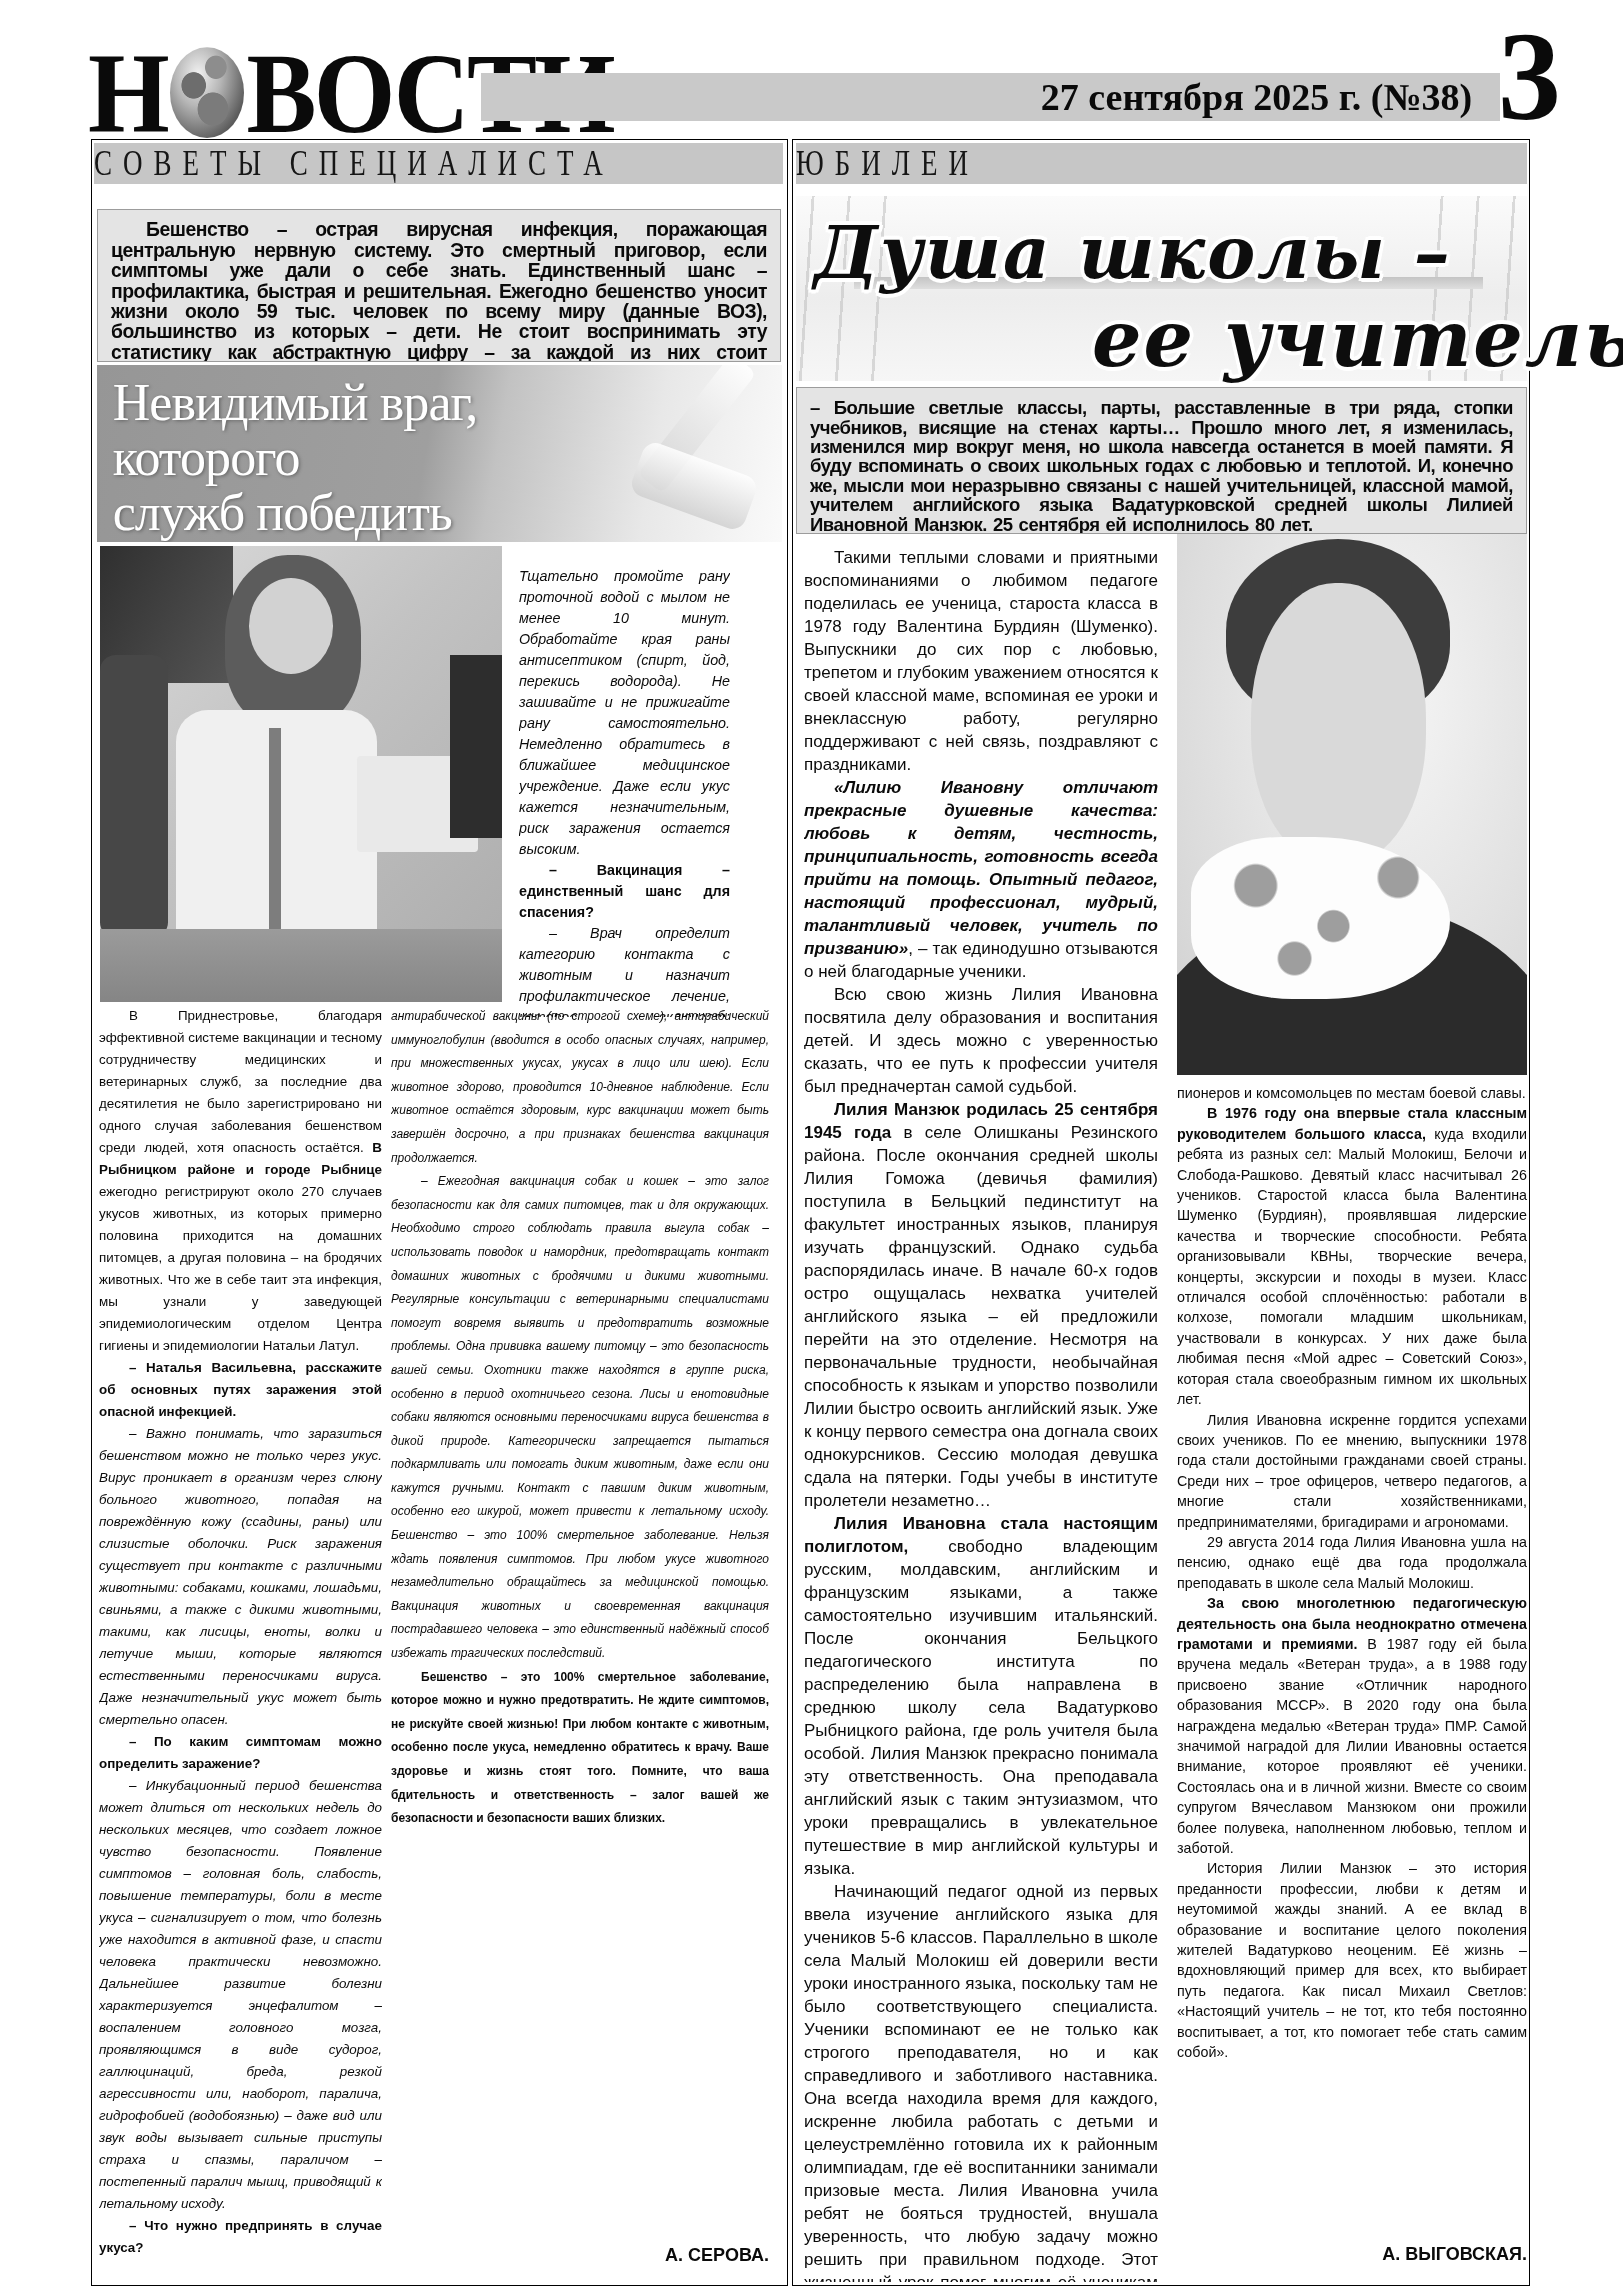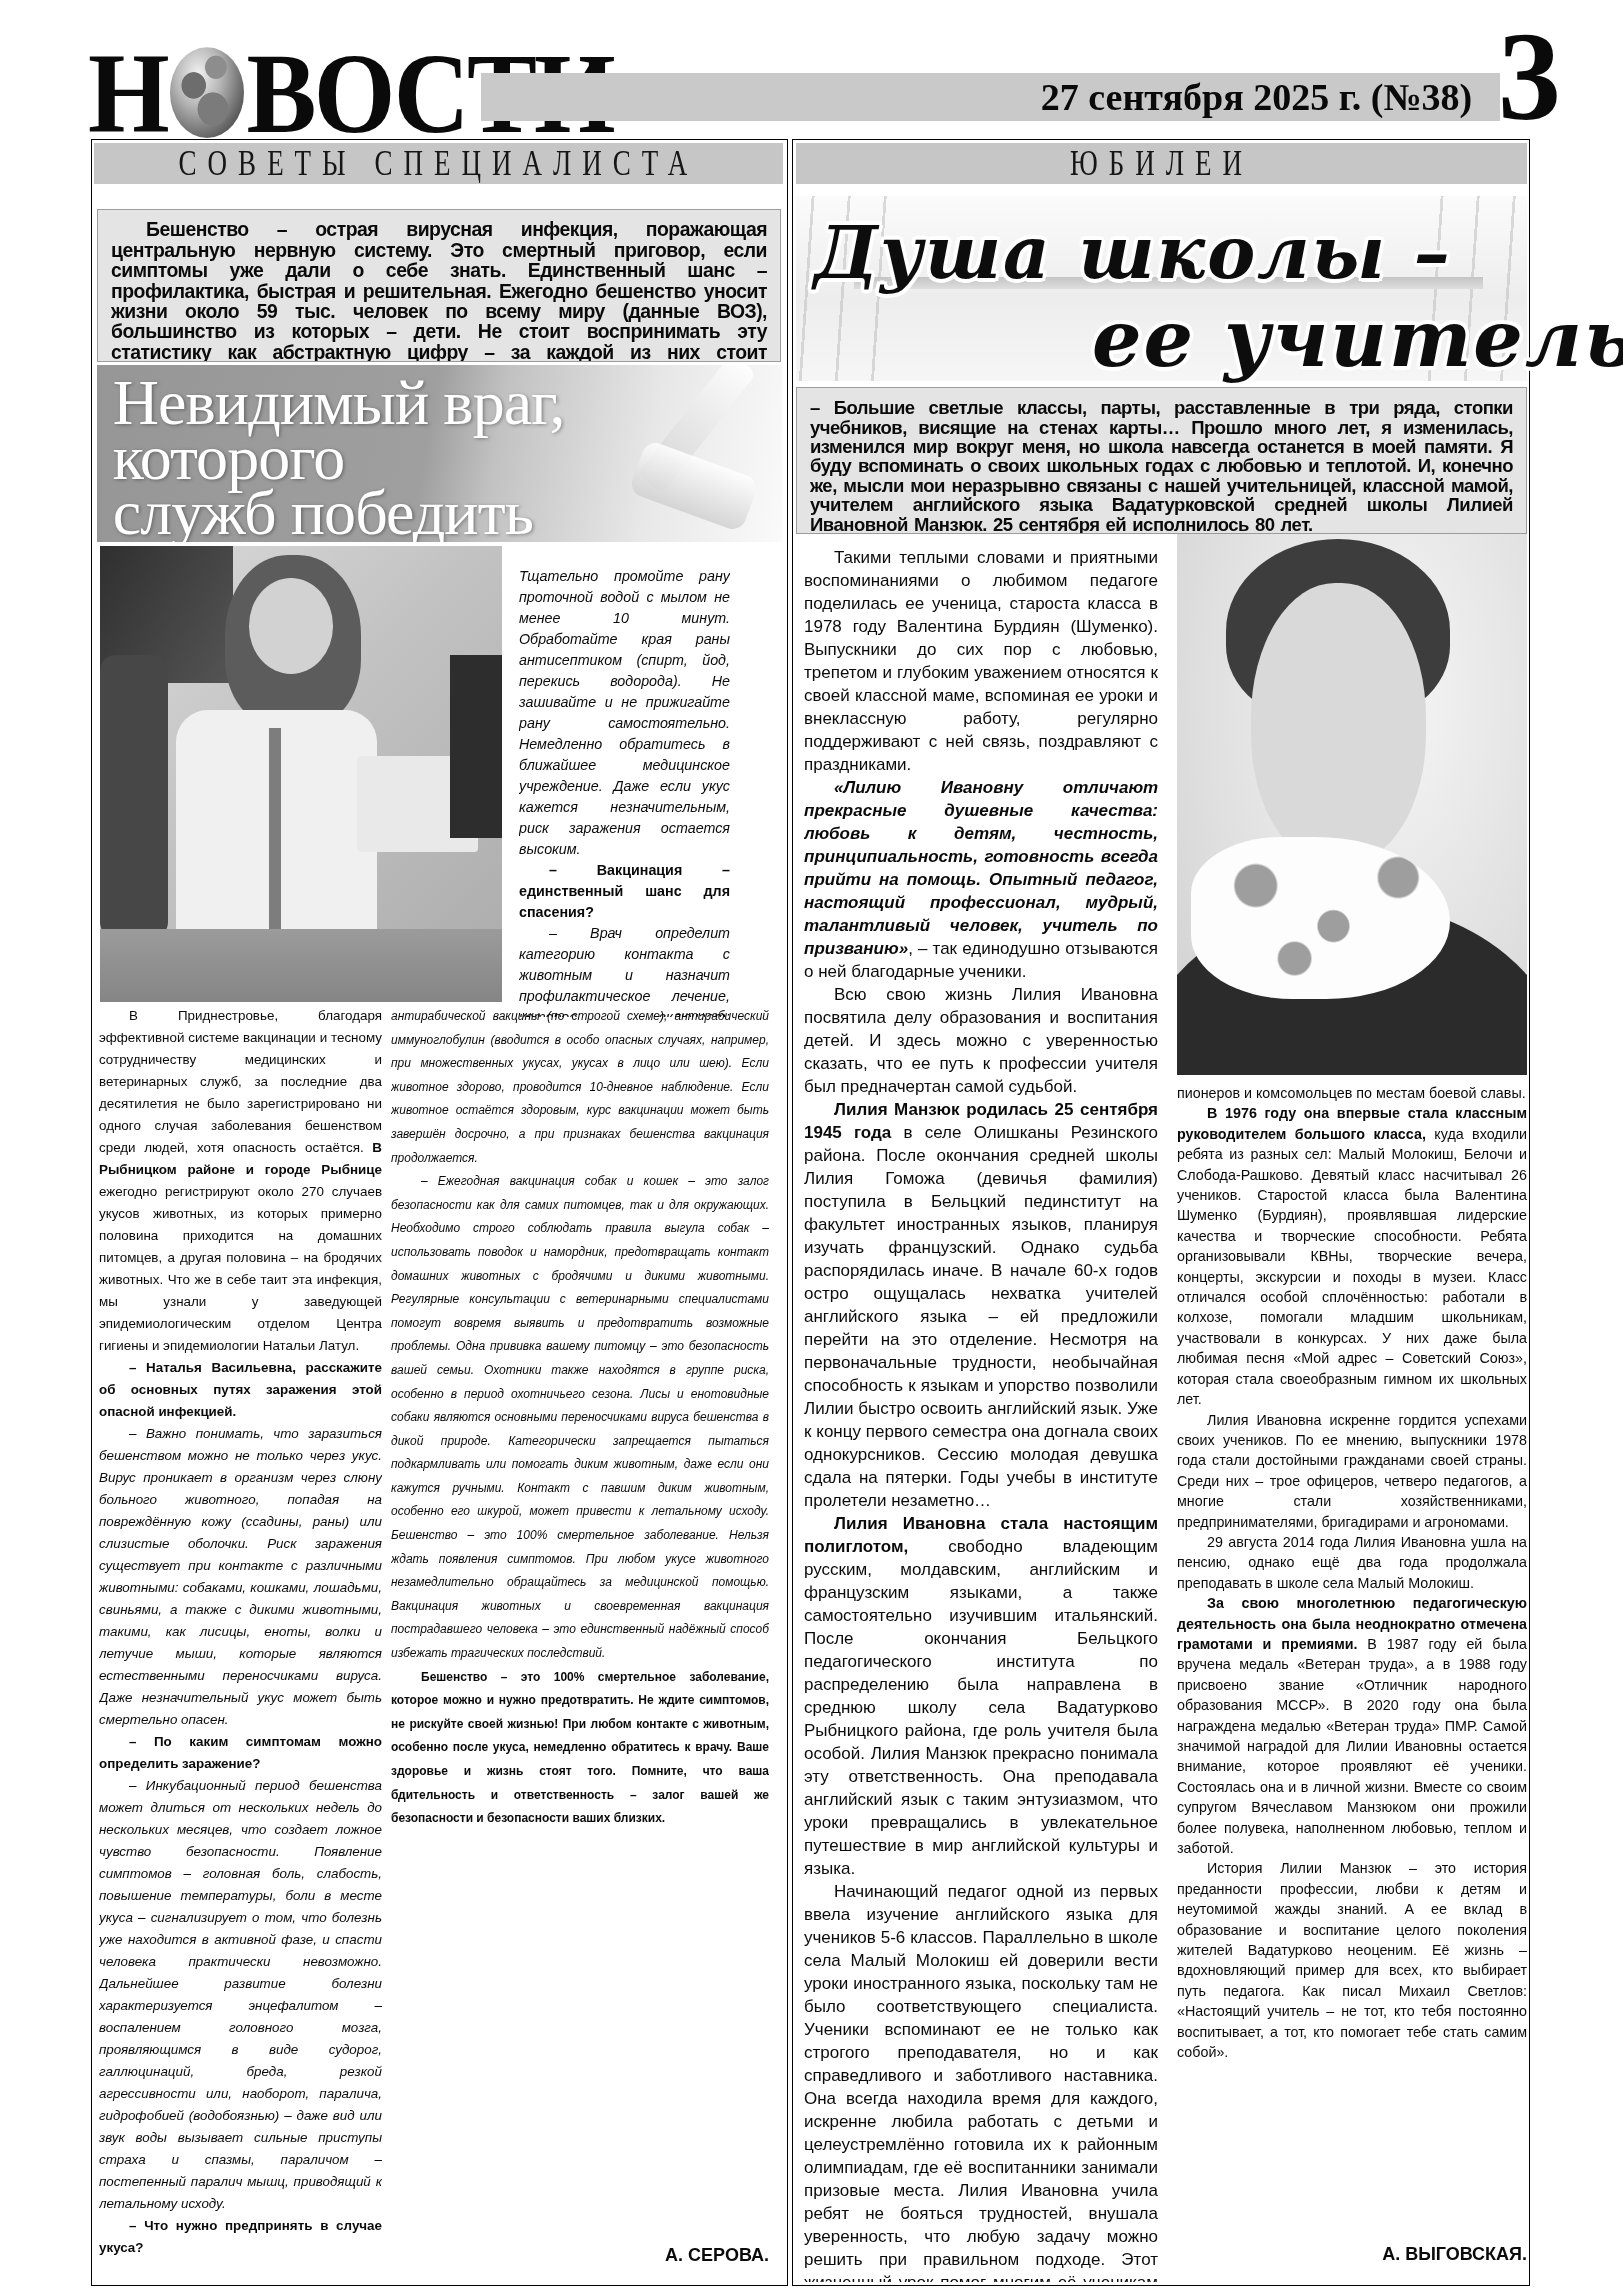--- a/index.html
+++ b/index.html
@@ -18,30 +18,30 @@
   .globe::before{content:"";position:absolute;inset:0;
          background:
            radial-gradient(circle at 32% 42%, #6d6d6d 17%, transparent 18%),
            radial-gradient(circle at 58% 68%, #7b7b7b 21%, transparent 22%),
            radial-gradient(circle at 62% 22%, #8d8d8d 13%, transparent 14%);}
   .mast-bar{background:#c9c9c9;}
   .date-txt{font-family:"Liberation Serif",serif;font-weight:700;font-size:38px;text-align:center;}
   .pageno{font-family:"Liberation Serif",serif;font-weight:700;font-size:126px;line-height:1;}
   
   .panel{border:1.9px solid #000;box-sizing:border-box;background:#fff;}
-  .secbar{background:#c6c6c6;text-align:center;overflow:hidden;}
+  .secbar{background:#c6c6c6;text-align:left;overflow:hidden;}
   .secbar span{display:inline-block;font-family:"Liberation Serif",serif;font-weight:400;
                font-size:27px;letter-spacing:11px;color:#161616;transform:scaleY(1.3);transform-origin:center;}
   .graybox{background:#e4e4e4;border:0.9px solid #9c9c9c;box-sizing:border-box;overflow:hidden;
            font-weight:700;text-align:justify;letter-spacing:-0.5px;word-spacing:1.4px;}
   
   .headline-box{overflow:hidden;
     background:linear-gradient(100deg,#969696 0%,#9f9f9f 48%,#c2c2c2 58%,#e8e8e8 80%,#fafafa 100%);}
   .headline{font-family:"Liberation Serif",serif;font-weight:400;color:#fff;
-            font-size:64px;line-height:55px;letter-spacing:-0.9px;
+            font-size:52px;line-height:55px;letter-spacing:-0.9px;
             text-shadow:1.4px 1.4px 3.7px rgba(0,0,0,0.35);padding:10.2px 0 0 15.7px;}
   .syringe{position:absolute;background:linear-gradient(#ffffff,#d0d0d0);opacity:.85;border-radius:8.3px;}
   
   .script-line{font-family:"DejaVu Serif",serif;font-style:italic;font-weight:700;color:#0d0d0d;
     letter-spacing:1.9px;line-height:1;white-space:nowrap;
     text-shadow:-2.8px -2.8px 0 #fff,2.8px -2.8px 0 #fff,-2.8px 2.8px 0 #fff,2.8px 2.8px 0 #fff,
                 -3.7px 0 0 #fff,3.7px 0 0 #fff,0 -3.7px 0 #fff,0 3.7px 0 #fff;}
   .schoolimg{background:linear-gradient(180deg,#fbfbfb 0%,#ededed 55%,#f6f6f6 100%);overflow:hidden;}
   .treeline{position:absolute;top:0;bottom:0;width:102px;opacity:.5;
     background:repeating-linear-gradient(94deg,transparent 0 15.7px,#b9b9b9 15.7px 18.5px,transparent 18.5px 36px);}

